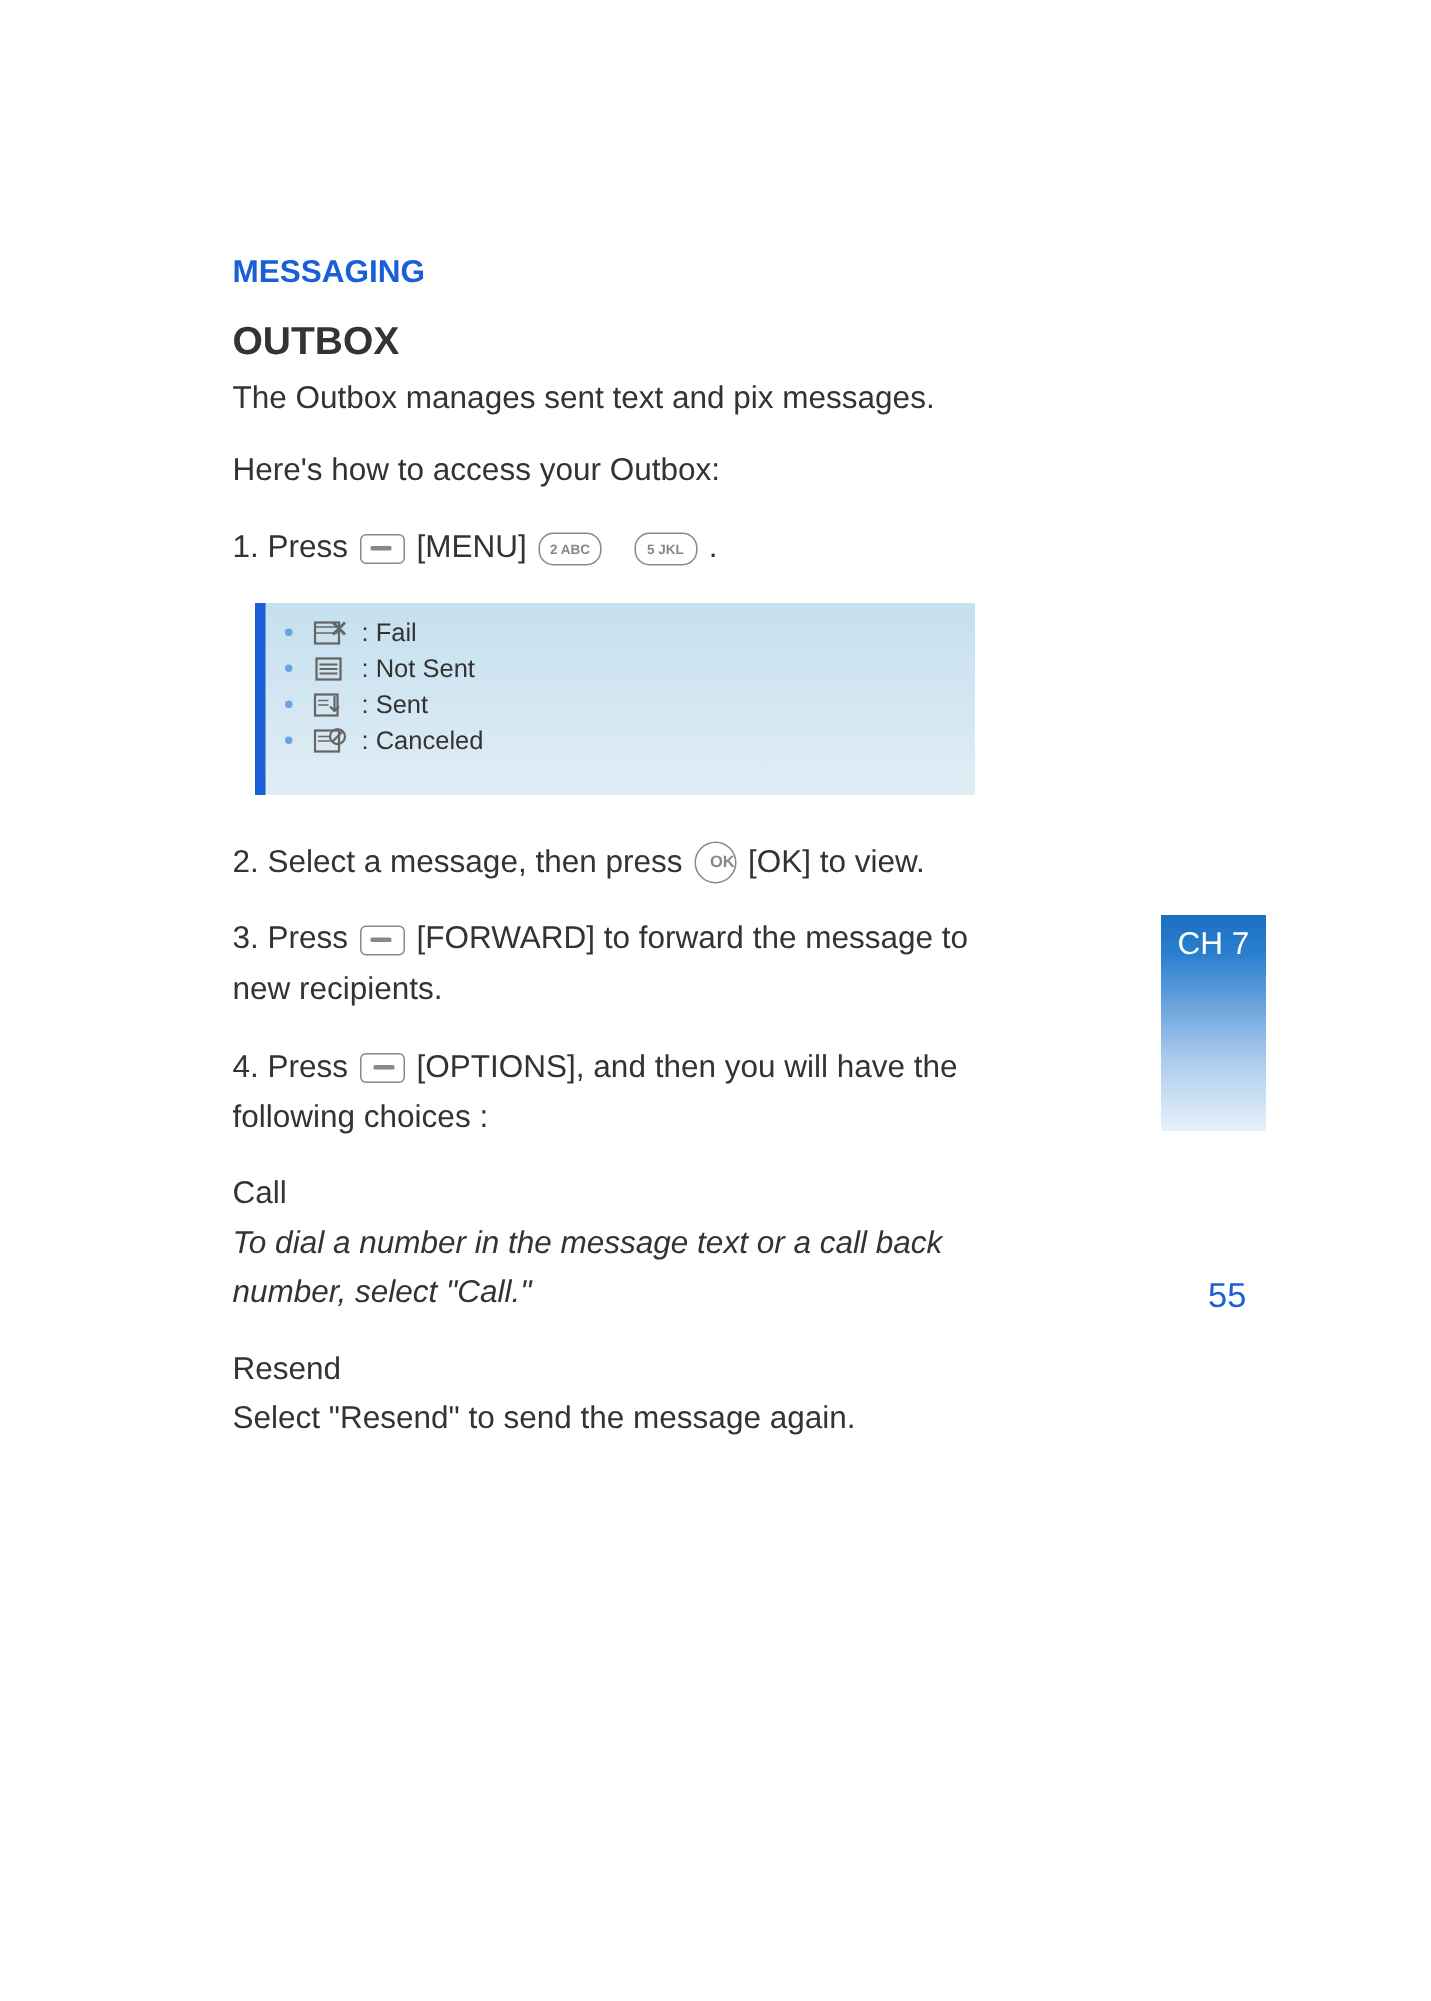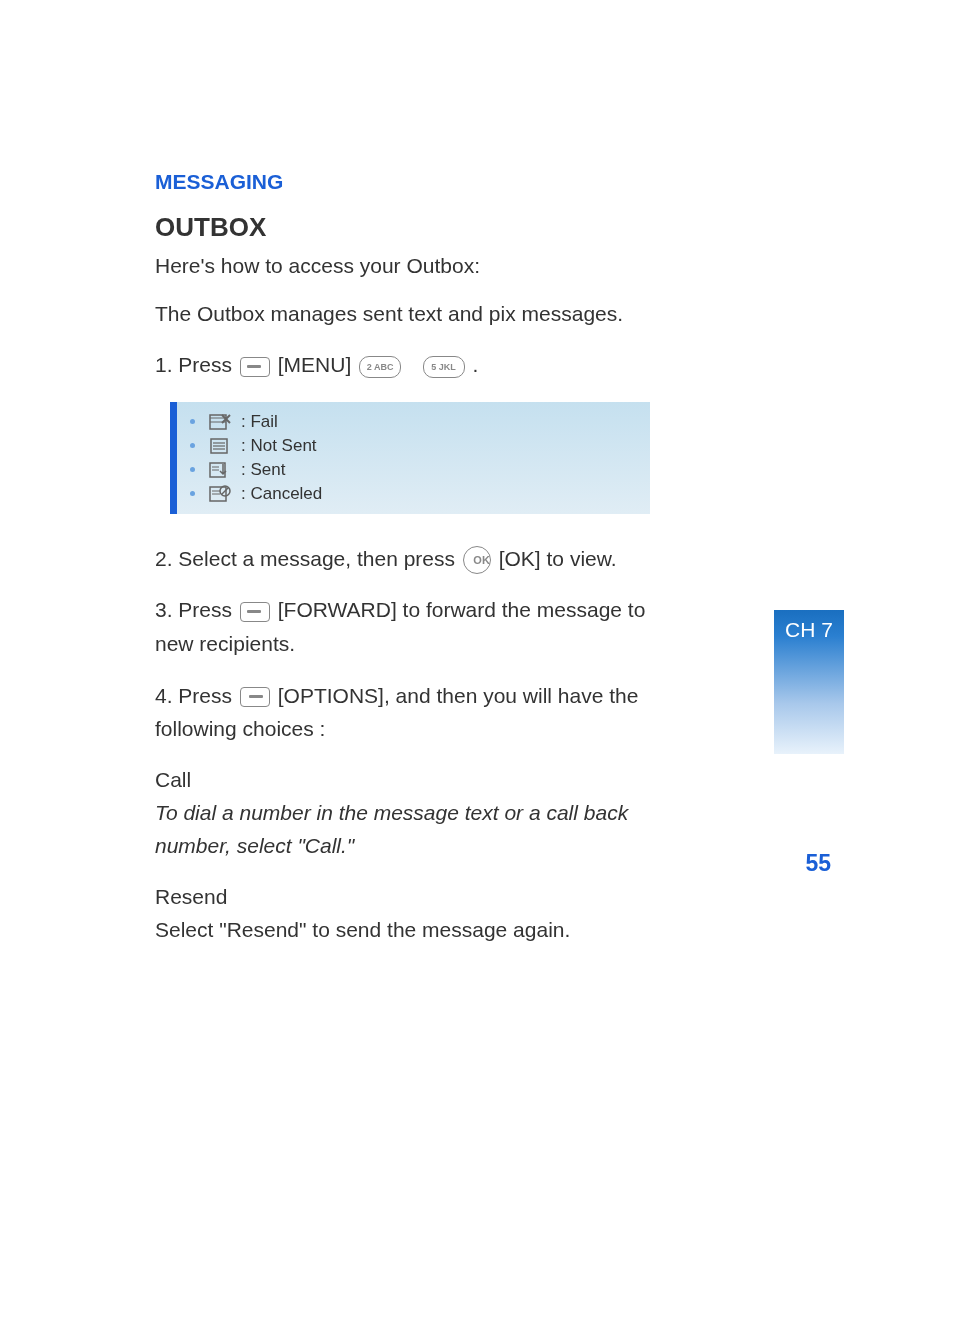--- a/index.html
+++ b/index.html
@@ -107,21 +107,21 @@
     text-align: right;
     font-weight: bold;
   }
   .status-box {
     position: relative;
     margin-left: 15px;
     margin-top: 20px;
     margin-bottom: 28px;
     width: 480px;
     background: linear-gradient(to bottom, #c5e0ef 0%, #e0edf5 100%);
-    padding: 8px 0 8px 20px;
+    padding: 8px 0 24px 20px;
     box-sizing: border-box;
   }
   .status-box::before {
     content: "";
     position: absolute;
     left: 0;
     top: 0;
     bottom: 0;
     width: 7px;
     background: #1a5fd6;
@@ -166,32 +166,32 @@
     padding-top: 8px;
     text-align: center;
     box-sizing: border-box;
   }
   .page-number {
     position: absolute;
     right: 123px;
     bottom: 75px;
     color: #1a5fd6;
     font-size: 23px;
-    font-weight: bold;
+    font-weight: normal;
   }
 </style>
 </head>
 <body>
 
 <div class="page">
   <div class="content">
     <div class="section-title">MESSAGING</div>
     <div class="subheading">OUTBOX</div>
+    <div class="para">The Outbox manages sent text and pix messages.</div>
     <div class="para">Here's how to access your Outbox:</div>
-    <div class="para">The Outbox manages sent text and pix messages.</div>
 
     <div class="step">
       <span>1. Press </span>
       <span class="softkey-icon softkey-left"></span>
       <span> [MENU] </span>
       <span class="pill-key">2 ABC</span>
       <span>&nbsp;</span>
       <span class="pill-key">5 JKL</span>
       <span> .</span>
     </div>

